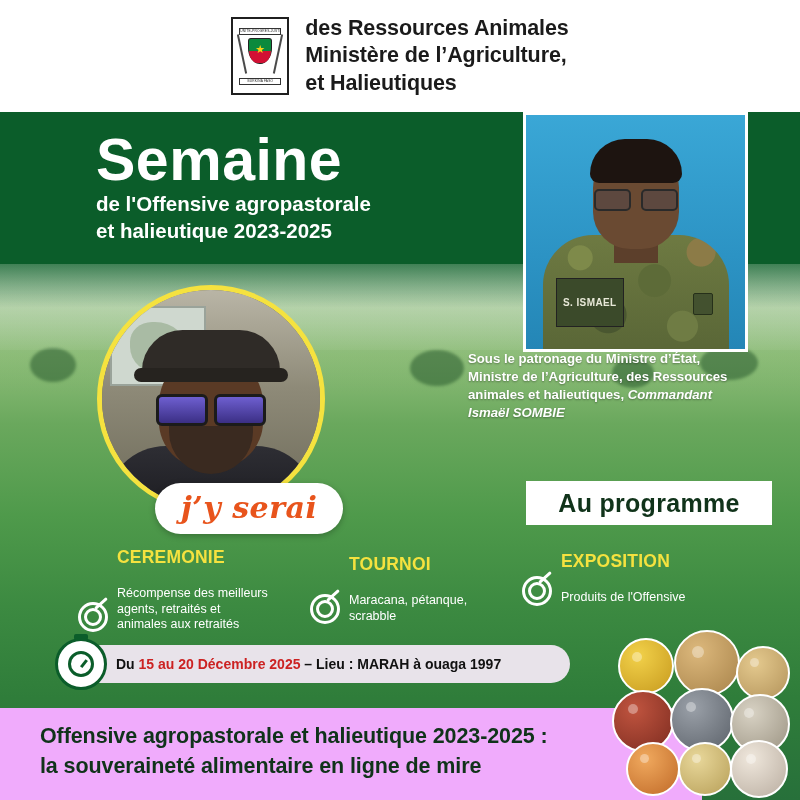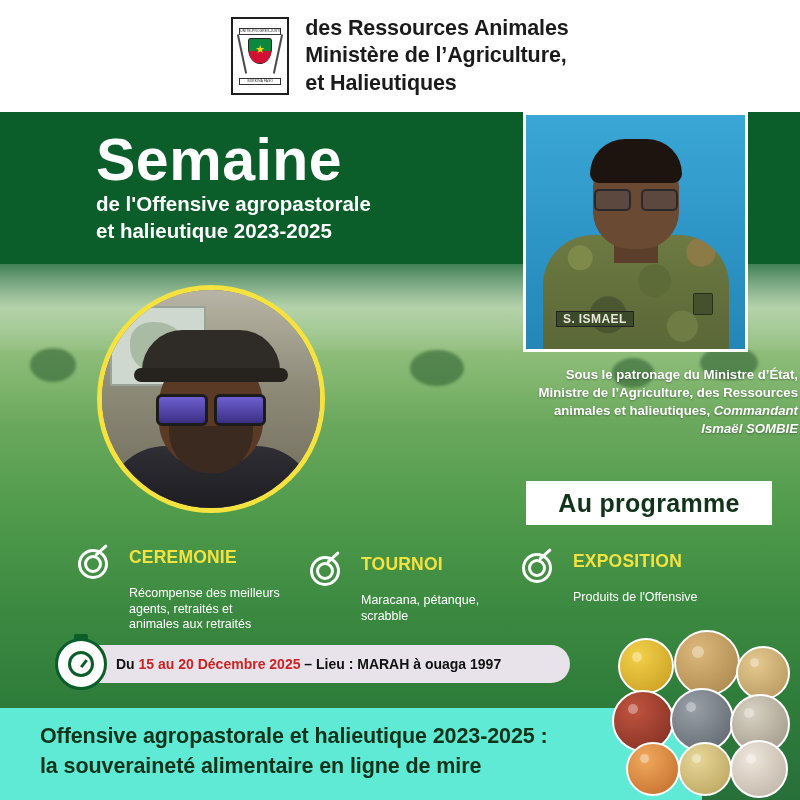--- a/index.html
+++ b/index.html
@@ -223,39 +223,39 @@
     transform: translateX(-50%);
     width: 44px; height: 30px;
     background: #5c3f2b;
   }
   .min-name-tag {
     position: absolute;
     left: 30px; bottom: 22px;
     background: #3b4a2a;
     border: 1px solid #222;
     color: #e8e8d8;
-    font-size: 12px;
-    font-weight: bold;
-    padding: 0 6px;
+    font-size: 10px;
+    font-weight: bold;
+    padding: 18px 6px;
     letter-spacing: .4px;
   }
   .min-patch {
     position: absolute;
     right: 32px; bottom: 34px;
     width: 20px; height: 22px;
     background: #43512f;
     border: 1px solid #26301a;
     border-radius: 2px;
   }
 
   .patronage {
     position: absolute;
-    left: 468px; top: 366px;
+    left: 468px; top: 350px;
     width: 330px;
-    text-align: right;
+    text-align: left;
     color: #ffffff;
     font-size: 13.2px;
     line-height: 1.36;
     font-weight: bold;
     text-shadow: 0 1px 2px rgba(0,0,0,0.35);
   }
   .patronage .strong-it {
     font-style: italic;
     font-weight: bold;
   }
@@ -380,22 +380,22 @@
     font-size: 25px;
     font-weight: bold;
     color: #10331a;
     letter-spacing: 0.3px;
   }
 
   
   .prog-item {
     position: absolute;
     display: flex;
-    align-items: flex-start;
-    gap: 21px;
+    align-items: flex-end;
+    gap: 9px;
   }
   .target-icon {
     width: 30px; height: 30px;
     border-radius: 50%;
     border: 3px solid #ffffff;
     position: relative;
     flex: 0 0 auto;
     margin-top: 1px;
   }
   .target-icon::before {
@@ -481,21 +481,21 @@
     font-weight: bold;
     color: #111111;
   }
   .date-text .red { color: #cc2222; }
 
   
   .bottom-banner {
     position: absolute;
     left: 0; bottom: 0;
     width: 702px; height: 92px;
-    background: #5eead4;
+    background: #f0abfc;
   }
   .slogan {
     position: absolute;
     left: 40px; top: 14px;
     width: 600px;
     font-size: 21.5px;
     font-weight: bold;
     color: #10331a;
     line-height: 1.38;
     letter-spacing: -0.1px;
@@ -592,20 +592,23 @@
   <div class="guest-circle">
     <div class="g-room"></div>
     <div class="g-map"></div>
     <div class="g-body"></div>
     <div class="g-head"></div>
     <div class="g-beard"></div>
     <div class="g-hat"></div>
     <div class="g-glasses"></div>
   </div>
 
+  <div class="jyserai">
+    <span>j’y serai</span>
+  </div>
 
   <div class="programme-tag">
     <span>Au programme</span>
   </div>
 
   <div class="prog-item" style="left:78px; top:548px; width:230px;">
     <div class="target-icon"></div>
     <div>
       <div class="prog-title">CEREMONIE</div>
       <div class="prog-desc">

